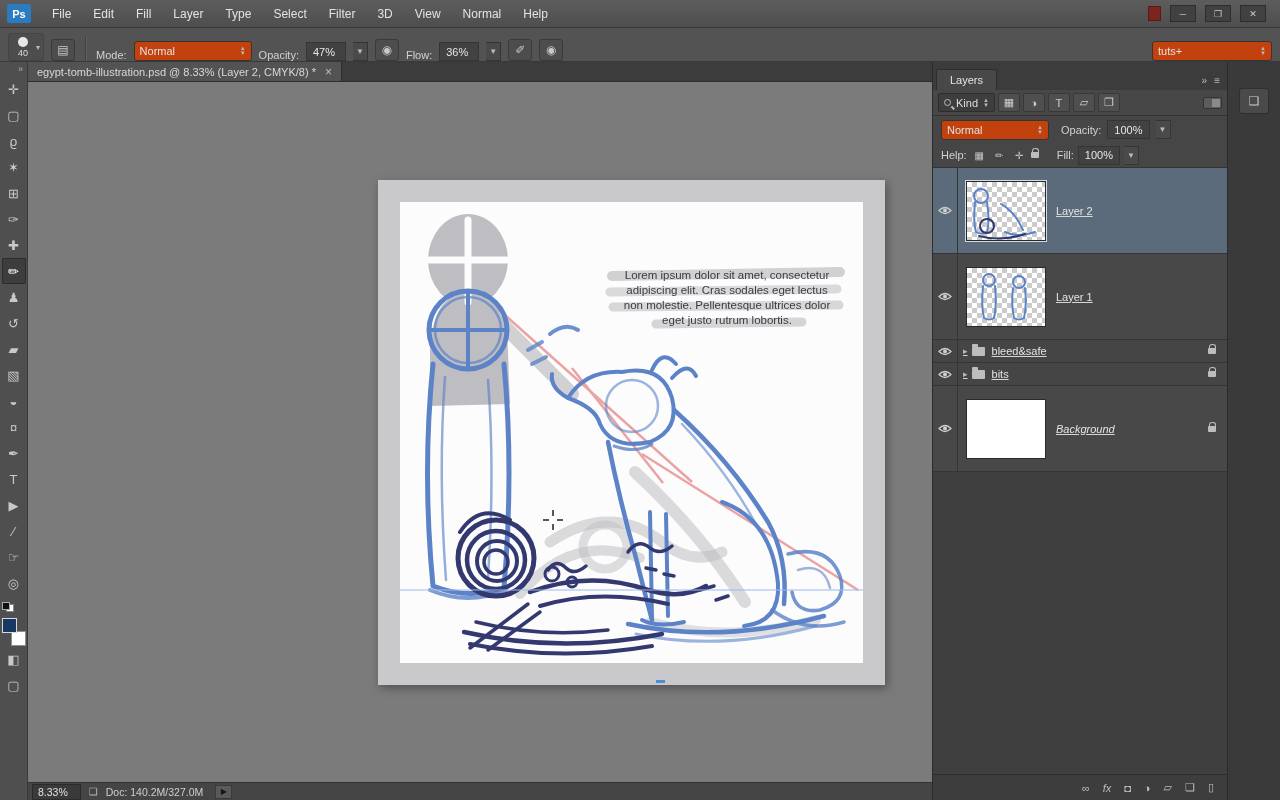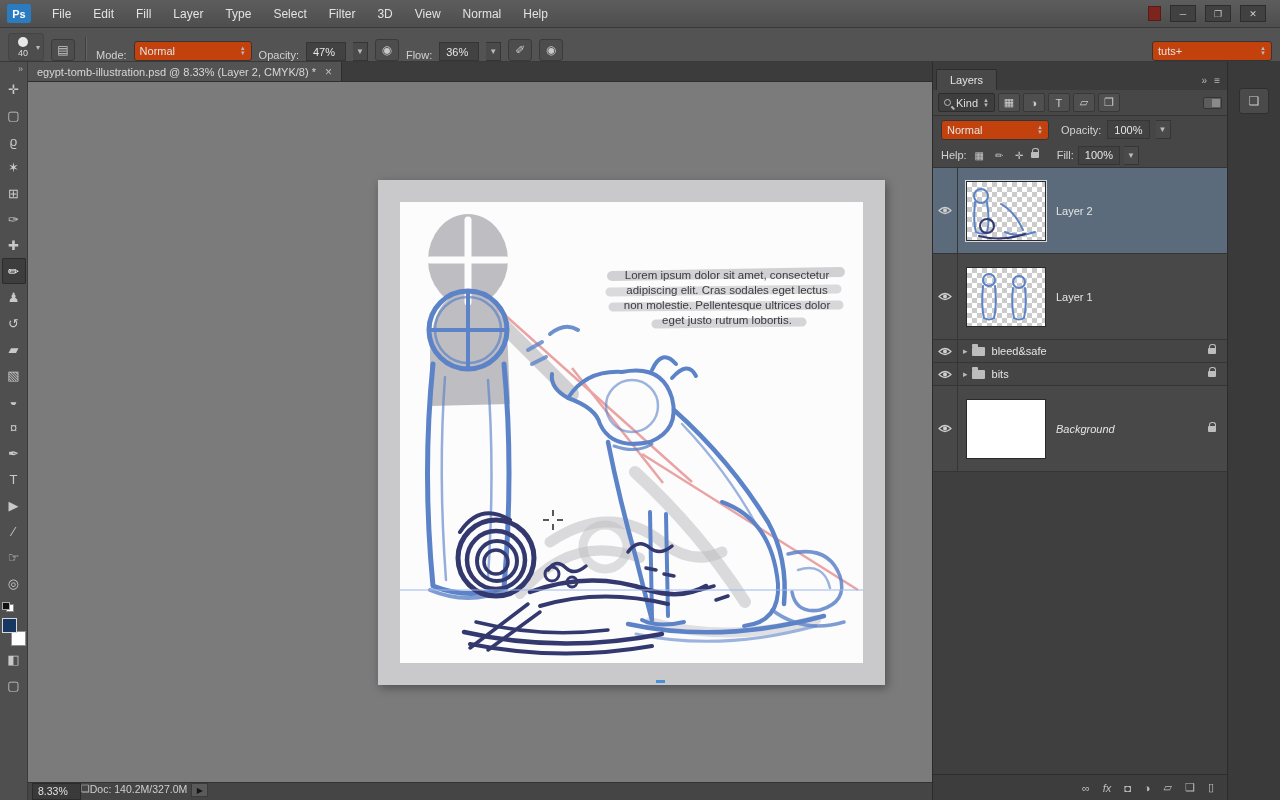--- a/index.html
+++ b/index.html
@@ -71,21 +71,21 @@
   .artboard { position:absolute; left:350px; top:98px; width:507px; height:505px; background:#c9c9cb;
               box-shadow:2px 3px 9px rgba(0,0,0,.35);padding-left:17px; }
   .art-inner { position:absolute; left:22px; top:22px; width:463px; height:461px; background:#fcfcfd; overflow:hidden; }
   .art-inner svg { position:absolute; left:0; top:0; }
   .lorem { position:absolute; left:210px; top:66px; width:234px; text-align:center; font-size:11.5px;
            line-height:15px; color:#3a3a40; }
   .page-tick { position:absolute; left:278px; bottom:2px; width:9px; height:3px; background:#4a90d9; }
 
   
   .statusbar { height:18px; background:#454545; border-top:1px solid #323232; display:flex;
-               gap:0; padding:0 4px; font-size:10.5px; color:#cfcfcf; }
+               align-items:center; gap:8px; padding:0 4px; font-size:10.5px; color:#cfcfcf; }
   .zoom-field { background:#3a3a3a; border:1px solid #2b2b2b; padding:1px 12px 1px 5px; color:#e0e0e0; }
   .doc-glyph { font-size:10px; color:#b9b9b9; }
   .status-arrow { width:17px; height:14px; background:#5a5a5a; border:1px solid #3a3a3a; color:#151515;
                   font-size:8px; display:flex; align-items:center; justify-content:center; margin-left:4px; }
 
   
   .dock { width:348px; display:flex; background:#393939; border-left:1px solid #2b2b2b; }
   .layers-panel { width:295px; display:flex; flex-direction:column; background:#464646; border-right:1px solid #2b2b2b; }
   .panel-head { height:28px; background:#3c3c3c; display:flex; align-items:flex-end; }
   .panel-tab { height:21px; background:#484848; border:1px solid #2d2d2d; border-bottom:none;
@@ -108,21 +108,21 @@
   .filter-switch::after { content:""; position:absolute; right:1px; top:1px; width:8px; height:8px; background:#8a8a8a; }
 
   .blend-row { height:27px; display:flex; align-items:center; gap:6px; padding:0 8px; background:#464646; }
   .lock-row { height:25px; display:flex; align-items:center; gap:4px; padding:0 8px; background:#464646;
               border-bottom:1px solid #343434; }
   .lock-icons { display:flex; gap:3px; align-items:center; }
   .lock-btn { width:17px; height:16px; display:flex; align-items:center; justify-content:center;
               color:#c6c6c6; font-size:10px; }
 
   .layer-list { flex:1; background:#3f3f3f; display:flex; flex-direction:column; overflow:hidden; }
-  .layer-row { display:flex; align-items:center; background:#484848; border-bottom:1px solid #353535; }
+  .layer-row { display:flex; align-items:center; background:#484848; border-bottom:1px solid #353535;text-decoration:underline; }
   .layer-row.big { height:86px; }
   .layer-row.group { height:23px; background:#454545; }
   .layer-row.selected { background:#5c6b7c; }
   .eye-cell { width:25px; align-self:stretch; border-right:1px solid #353535; display:flex;
               align-items:center; justify-content:center; flex:none; cursor:pointer; }
   .thumb { width:80px; height:60px; margin:0 10px 0 8px; flex:none; border:1px solid #2a2a2a;
            position:relative; overflow:hidden; background:#fff; }
   .selected .thumb { box-shadow:0 0 0 1px #d3d9e0; }
   .checker { background-color:#fff;
     background-image:

